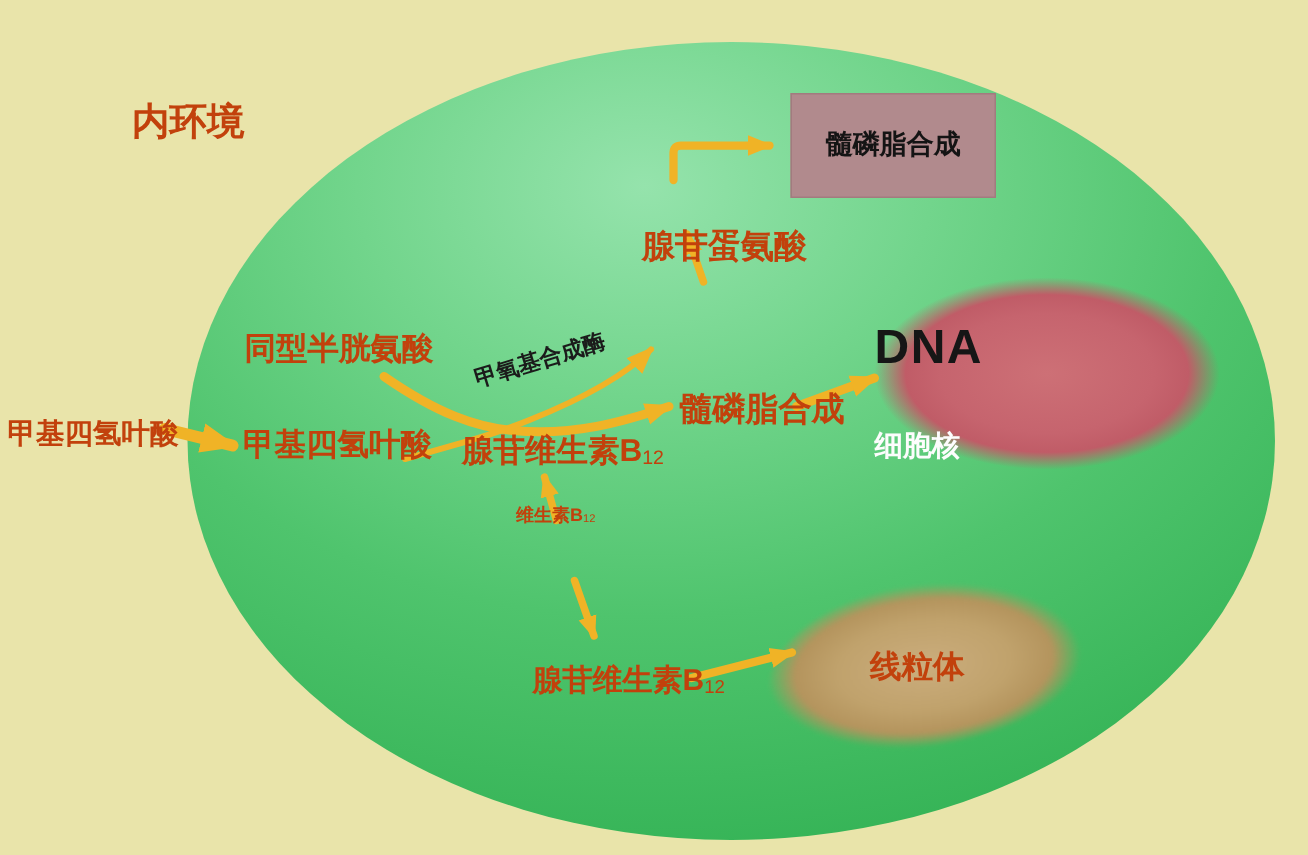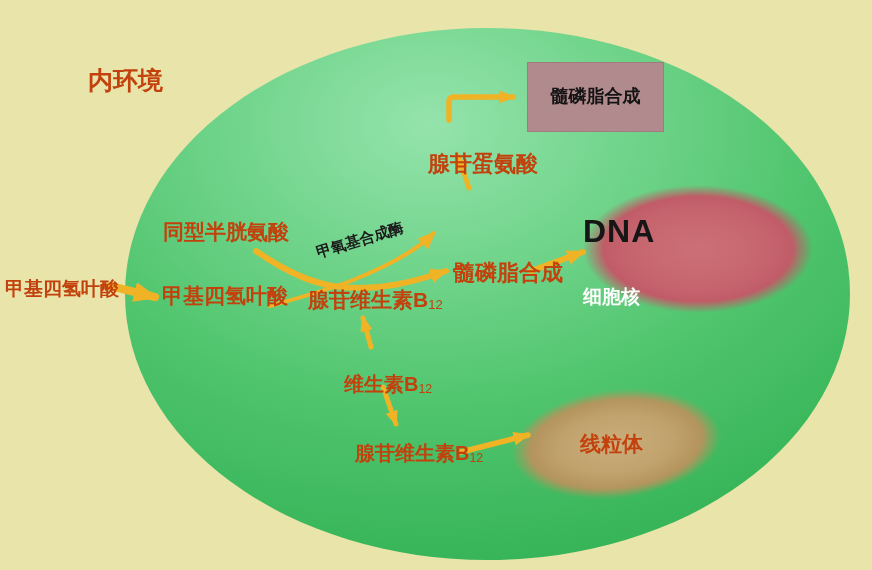--- a/index.html
+++ b/index.html
@@ -87,21 +87,21 @@
   <div class="lbl layer-text" style="left:163px;top:218px;font-size:21px;">同型半胱氨酸</div>
 
   <div class="lbl layer-text" style="left:162px;top:282px;font-size:21px;">甲基四氢叶酸</div>
 
   <div class="enzyme layer-text">甲氧基合成酶</div>
 
   <div class="lbl layer-text" style="left:308px;top:286px;font-size:21px;">
     <span>腺苷维生素B</span><span class="sub">12</span>
   </div>
 
-  <div class="lbl layer-text" style="left:344px;top:371px;font-size:20px;">
+  <div class="lbl layer-text" style="left:344px;top:335px;font-size:12px;">
     <span>维生素B</span><span class="sub">12</span>
   </div>
 
   <div class="lbl layer-text" style="left:355px;top:440px;font-size:20px;">
     <span>腺苷维生素B</span><span class="sub">12</span>
   </div>
 
 
   <div class="lbl layer-text" style="left:428px;top:121px;font-size:22px;margin-top:28px;">腺苷蛋氨酸</div>
 

